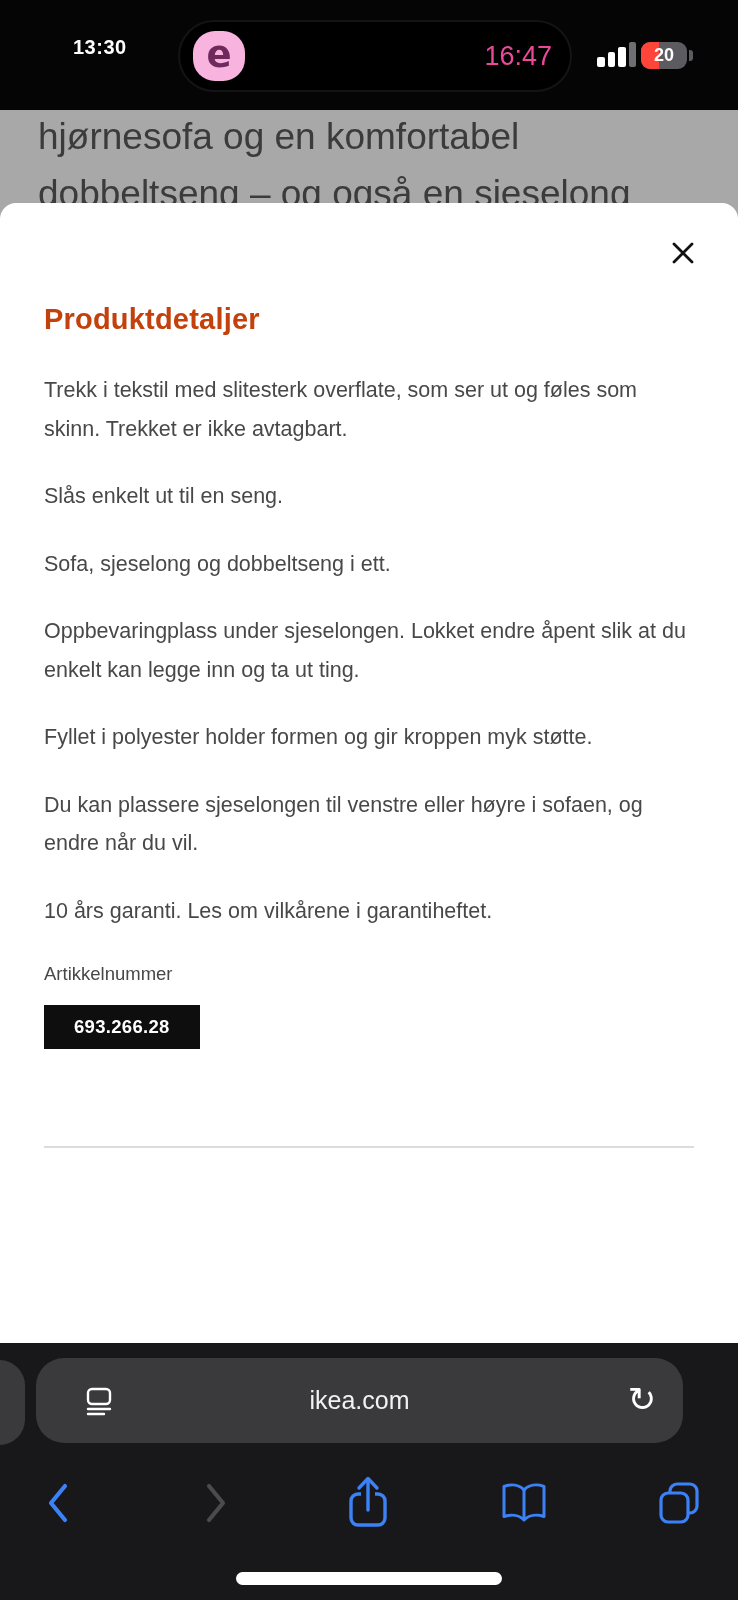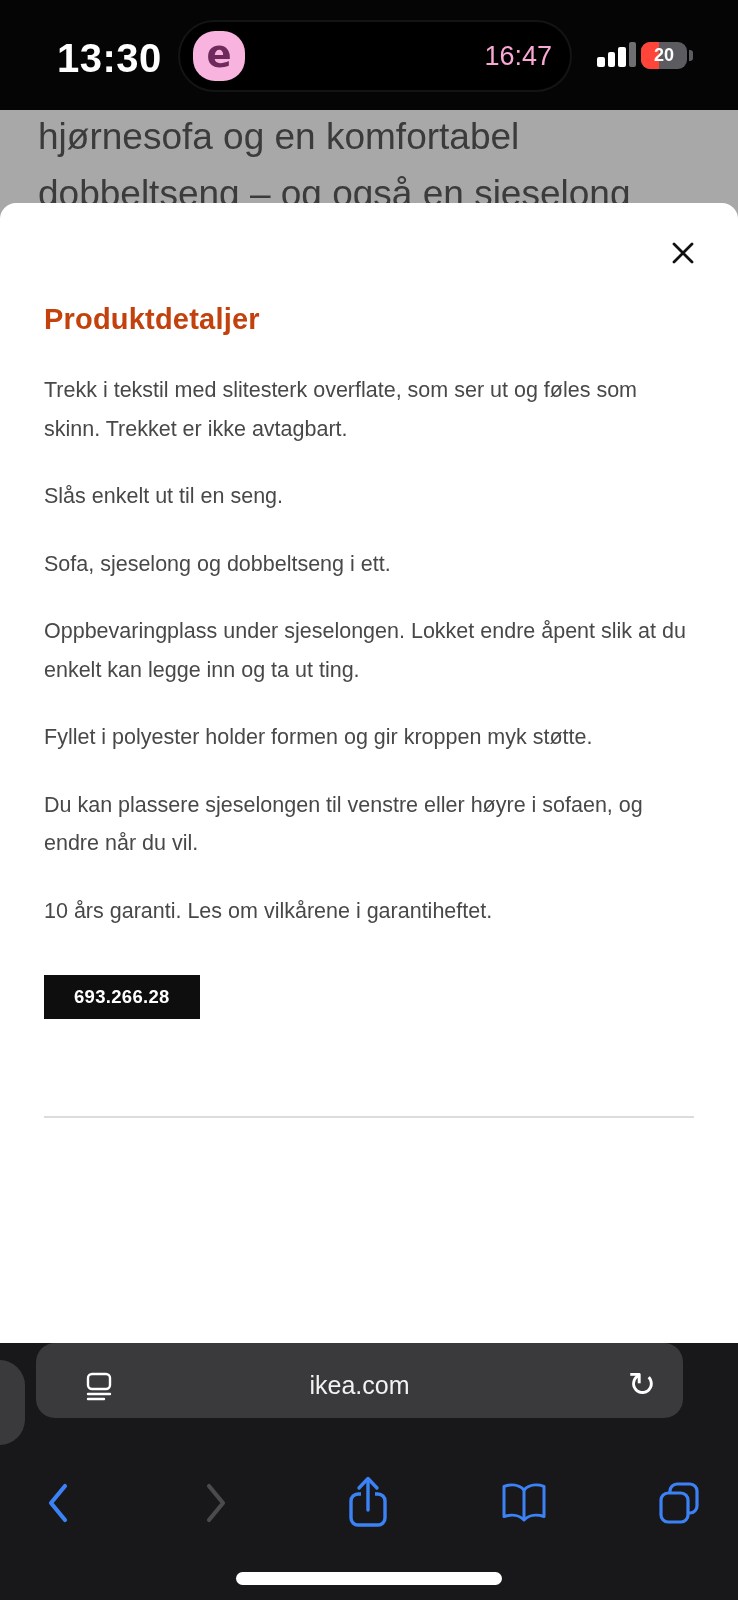--- a/index.html
+++ b/index.html
@@ -13,28 +13,28 @@
     --body-text:#484848;
     --dimmed-bg:#a8a8a8;
   }
   *{box-sizing:border-box;margin:0;padding:0;}
   html,body{background:#000;}
   body{font-family:"Liberation Sans",sans-serif;}
   #screen{position:relative;width:738px;height:1600px;overflow:hidden;background:#000;margin:0 auto;}
 
   
   .status-bar{position:absolute;top:0;left:0;width:738px;height:110px;background:#050505;z-index:40;}
-  .clock{position:absolute;left:57px;top:36px;font-size:40px;font-weight:700;color:#fff;letter-spacing:.5px;}
+  .clock{position:absolute;left:73px;top:36px;font-size:20px;font-weight:700;color:#fff;letter-spacing:.5px;}
   .island{position:absolute;left:178px;top:20px;width:394px;height:72px;background:#000;border-radius:36px;border:2px solid #141414;}
   .island-app{position:absolute;left:13px;top:9px;width:52px;height:50px;border-radius:22px;
     background:var(--island-app-pink,#f8b4de);display:flex;align-items:center;justify-content:center;}
   .island-app span{font-family:"DejaVu Sans",sans-serif;font-weight:700;font-size:37px;line-height:1;
     color:var(--island-app-purple,#6e2a5c);transform:translateY(-2px);}
   .island-timer{position:absolute;right:18px;top:0;height:68px;display:flex;align-items:center;
-    color:#f9a8d4;font-size:27px;font-weight:400;}
+    color:#ec4899;font-size:27px;font-weight:400;}
   .signal{position:absolute;left:597px;top:42px;height:25px;display:flex;align-items:flex-end;gap:3px;}
   .signal i{display:block;width:7.5px;border-radius:2px;background:#fff;}
   .signal i.b1{height:10px;} .signal i.b2{height:15px;} .signal i.b3{height:20px;}
   .signal i.b4{height:25px;background:#6f6f73;}
   .battery{position:absolute;left:641px;top:42px;width:46px;height:27px;border-radius:9px;background:#5c5c60;overflow:hidden;}
   .battery .fill{position:absolute;left:0;top:0;bottom:0;width:18px;background:var(--battery-red,#ff453a);}
   .battery .pct{position:absolute;inset:0;display:flex;align-items:center;justify-content:center;
     color:#fff;font-size:18px;font-weight:700;}
   .battery-nub{position:absolute;left:689px;top:50px;width:4px;height:11px;border-radius:0 3px 3px 0;background:#5c5c60;}
 
@@ -54,21 +54,21 @@
   .para .line{display:block;}
   .para .bold-line{display:block;font-weight:700;color:#3e3e3e;}
   .article-label{margin:14px 0 0;font-size:18.5px;line-height:30px;color:var(--body-text,#484848);}
   .article-badge{display:inline-block;margin-top:16px;background:var(--badge-bg,#0e0e0e);color:#fff;
     font-size:18.5px;font-weight:700;padding:11px 30px;letter-spacing:.3px;}
   .divider{margin-top:97px;height:2px;background:#dcdcdc;border:none;}
 
   
   .toolbar{position:absolute;left:0;top:1343px;width:738px;height:257px;background:var(--toolbar-bg,#18181a);z-index:20;}
   .peek-pill{position:absolute;left:-26px;top:17px;width:51px;height:85px;border-radius:26px;background:var(--pill-bg,#3a3a3c);}
-  .url-pill{position:absolute;left:36px;top:0;width:647px;height:75px;border-radius:19px;background:var(--pill-bg,#3a3a3c);}
+  .url-pill{position:absolute;left:36px;top:15px;width:647px;height:85px;border-radius:28px;background:var(--pill-bg,#3a3a3c);}
   .pill-btn{position:absolute;top:20px;width:46px;height:46px;border:none;background:transparent;padding:0;
     display:flex;align-items:center;justify-content:center;cursor:pointer;color:#fff;}
   .page-menu-btn{left:40px;}
   .reload-btn{left:583px;}
   .reload-glyph{font-family:"DejaVu Sans",sans-serif;font-size:34px;line-height:1;color:#fff;transform:translateY(-2px);}
   .url-text{position:absolute;left:0;top:0;width:100%;height:85px;display:flex;align-items:center;justify-content:center;
     color:#f2f2f2;font-size:25px;pointer-events:none;}
   .nav-row{position:absolute;left:0;top:120px;width:738px;height:90px;}
   .nav-btn{position:absolute;top:0;width:80px;height:80px;border:none;background:transparent;padding:0;
     display:flex;align-items:center;justify-content:center;cursor:pointer;color:var(--accent-blue,#3c82f7);}
@@ -115,20 +115,21 @@
     </button>
     <div class="sheet-content">
       <h1>Produktdetaljer</h1>
       <p class="para">Trekk i tekstil med slitesterk overflate, som ser ut og føles som skinn. Trekket er ikke avtagbart.</p>
       <p class="para">Slås enkelt ut til en seng.</p>
       <p class="para">Sofa, sjeselong og dobbeltseng i ett.</p>
       <p class="para">Oppbevaringplass under sjeselongen. Lokket endre åpent slik at du enkelt kan legge inn og ta ut ting.</p>
       <p class="para">Fyllet i polyester holder formen og gir kroppen myk støtte.</p>
       <p class="para">Du kan plassere sjeselongen til venstre eller høyre i sofaen, og endre når du vil.</p>
       <p class="para">10 års garanti. Les om vilkårene i garantiheftet.</p>
+      <p class="article-label">Artikkelnummer</p>
       <div class="article-badge">693.266.28</div>
       <hr class="divider">
     </div>
   </section>
 
   <footer class="toolbar">
     <div class="peek-pill"></div>
     <div class="url-pill">
       <button class="pill-btn page-menu-btn" aria-label="Page menu">
         <svg width="36" height="36" viewBox="0 0 36 36">

